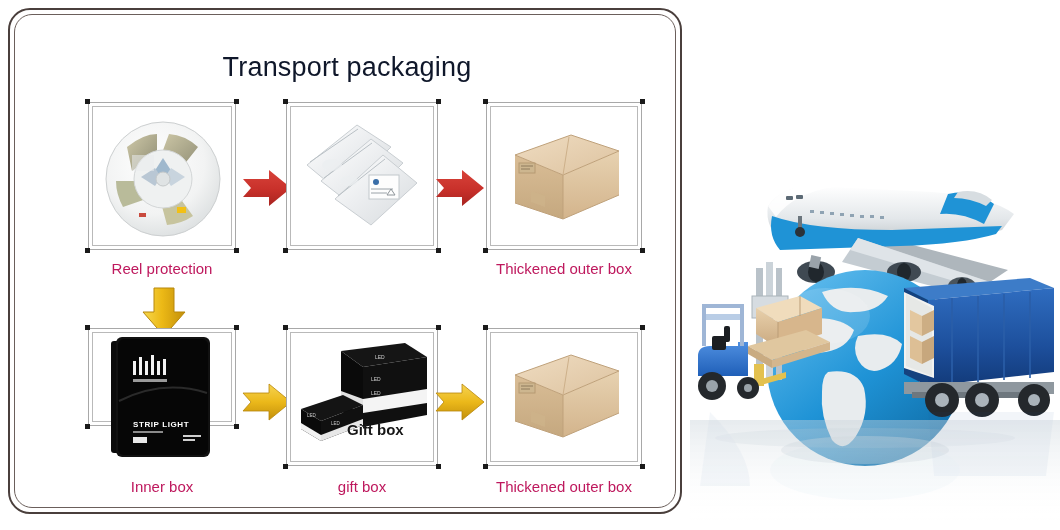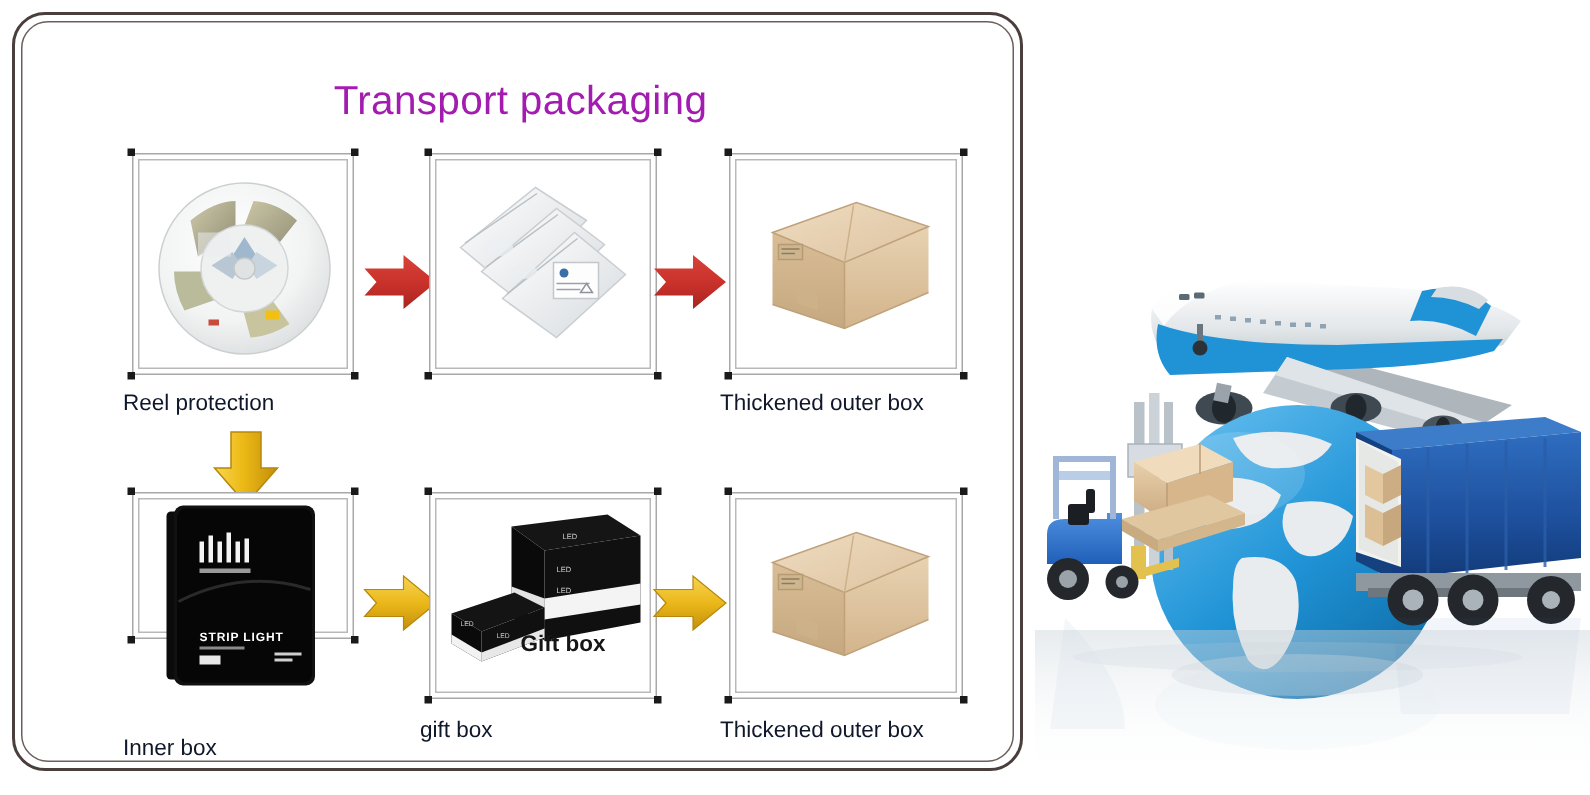--- a/index.html
+++ b/index.html
@@ -18,21 +18,21 @@
     border:2px solid #4a3f3c;border-radius:22px;
     background:#ffffff;box-sizing:border-box;
   }
   #panel-inner{
     position:absolute;left:4px;top:4px;right:4px;bottom:4px;
     border:1px solid #6b5f5b;border-radius:18px;box-sizing:border-box;
   }
 
   #title{
     position:absolute;left:0;top:42px;width:674px;text-align:center;
-    font-size:27px;color:#a21caf;letter-spacing:.2px;
+    font-size:27px;color:#0f172a;letter-spacing:.2px;
     font-family:"Liberation Sans", sans-serif;
   }
 
   
   .cell{position:absolute;}
   .pic{
     position:absolute;left:0;top:0;
     border:1px solid #a8a8a8;
     background:#ffffff;
     box-sizing:border-box;
@@ -40,22 +40,22 @@
   }
   .pic .inner-frame{
     position:absolute;left:3px;top:3px;right:3px;bottom:3px;
     border:1px solid #b9b9b9;box-sizing:border-box;
   }
   .handle{position:absolute;width:5px;height:5px;background:#1a1a1a;}
   .h-tl{left:-4px;top:-4px;} .h-tr{right:-4px;top:-4px;}
   .h-bl{left:-4px;bottom:-4px;} .h-br{right:-4px;bottom:-4px;}
 
   .caption{
-    position:absolute;width:100%;
-    font-size:15px;color:#0f172a;white-space:nowrap;
+    position:absolute;width:100%;text-align:center;
+    font-size:15px;color:#be185d;white-space:nowrap;
   }
 
   
   .arrow{position:absolute;}
 
   .overlay-label{
     position:absolute;font-size:15px;font-weight:bold;color:#161616;white-space:nowrap;
   }
 
   
@@ -250,21 +250,21 @@
           <g fill="#cfcfcf">
               <rect x="94" y="106" width="18" height="2"></rect>
               <rect x="94" y="110" width="12" height="2"></rect>
             </g>
         </svg>
         <div class="handle h-tl"></div>
         <div class="handle h-tr"></div>
         <div class="handle h-bl"></div>
         <div class="handle h-br"></div>
       </div>
-      <div class="caption" style="top:162px;">Inner box</div>
+      <div class="caption" style="top:150px;">Inner box</div>
     </div>
 
     <div class="arrow" style="left:231px;top:372px;">
       <svg width="52" height="40" viewBox="0 0 52 40">
         <defs>
             <linearGradient id="yelh" x1="0" y1="0" x2="0" y2="1">
           <stop offset="0%" stop-color="#f6d352"></stop>
               <stop offset="50%" stop-color="#ebb81a"></stop>
               <stop offset="100%" stop-color="#c28f0b"></stop>
         </linearGradient>

